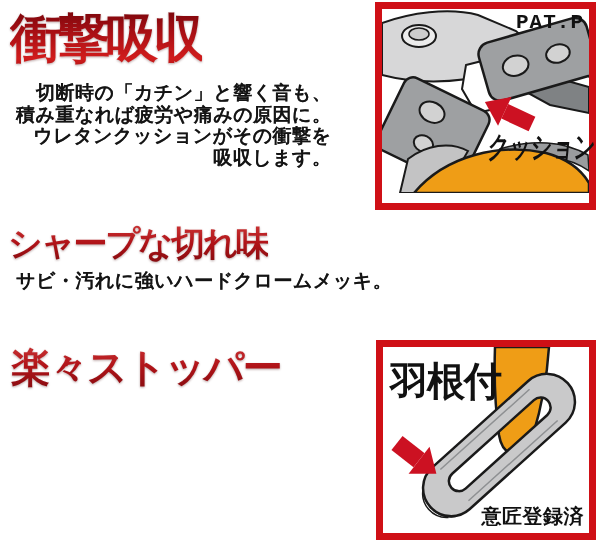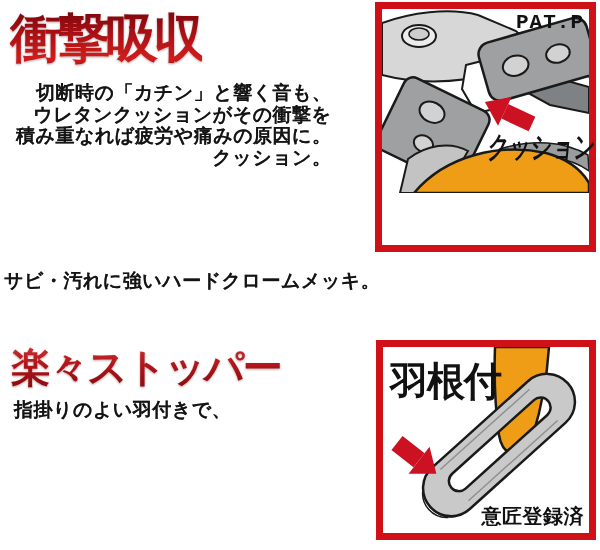--- a/index.html
+++ b/index.html
@@ -23,59 +23,59 @@
   #h2{left:8px;top:221px;font-size:34px;letter-spacing:-2px;}
   #h3{left:11px;top:340px;font-size:40px;letter-spacing:-2px;}
   
   .body-text{
     position:absolute;margin:0;font-size:19px;line-height:21.5px;
     font-weight:700;color:#141414;letter-spacing:0.5px;white-space:nowrap;
     text-shadow:0 0 0.6px rgba(0,0,0,0.55);
   }
   .body-text span{display:block;}
   #b1{left:16px;top:84px;text-align:right;}
-  #b2{left:4px;top:272px;}
+  #b2{left:16px;top:272px;}
   #b3{left:14px;top:401px;}
   
   .figbox{
     position:absolute;margin:0;background:#ffffff;border:7px solid #cf1016;box-sizing:border-box;
   }
-  #fig-cushion{left:375px;top:2px;width:221px;height:250px;}
+  #fig-cushion{left:375px;top:2px;width:221px;height:208px;}
   #fig-stopper{left:376px;top:340px;width:220px;height:200px;}
   .figbox svg{position:absolute;left:0;top:0;display:block;}
   .fig-label{position:absolute;margin:0;color:#111;white-space:nowrap;}
   #patp{right:5px;top:2px;font-size:21px;font-weight:600;letter-spacing:1px;}
   #cushion-callout{
     left:108px;top:118px;font-size:30px;font-weight:900;
     transform:scaleX(0.70) skewX(-8deg);transform-origin:left top;
   }
   #wing-label{left:7px;top:7px;font-size:40px;font-weight:900;letter-spacing:-1px;
     transform:scaleX(0.95);transform-origin:left top;}
   #registered{right:5px;bottom:3px;font-size:20px;font-weight:700;letter-spacing:0.5px;}
 </style>
 </head>
 <body>
 
 <div id="canvas">
 
   <h1 id="h1" class="headline">衝撃吸収</h1>
   <p id="b1" class="body-text">
     <span>切断時の「カチン」と響く音も、</span>
+    <span>積み重なれば疲労や痛みの原因に。</span>
     <span>ウレタンクッションがその衝撃を</span>
-    <span>積み重なれば疲労や痛みの原因に。</span>
-    <span>クッション。</span>
+    <span>吸収します。</span>
   </p>
 
+  <h2 id="h2" class="headline alt">シャープな切れ味</h2>
   <p id="b2" class="body-text">
     <span>サビ・汚れに強いハードクロームメッキ。</span>
   </p>
 
   <h2 id="h3" class="headline alt">楽々ストッパー</h2>
   <p id="b3" class="body-text">
-    <span>指掛りのよい羽付きで、</span>
   </p>
 
   <figure id="fig-cushion" class="figbox">
     <svg width="207" height="184" viewBox="0 0 207 184">
 
       <path d="M0,14 C28,4 66,-2 96,6 L134,22 L152,38 L118,64 C76,74 38,76 0,66 Z" fill="#d7d7d8" stroke="#1a1a1a" stroke-width="2"></path>
       <ellipse cx="37" cy="27" rx="17" ry="11" fill="#ececec" stroke="#1a1a1a" stroke-width="2"></ellipse>
       <ellipse cx="37" cy="25" rx="10" ry="6" fill="#cdcdcd" stroke="#1a1a1a" stroke-width="1.5"></ellipse>
 
       <path d="M196,56 L207,50 L207,68 Z" fill="#ef9d16" stroke="#1a1a1a" stroke-width="1.5"></path>

